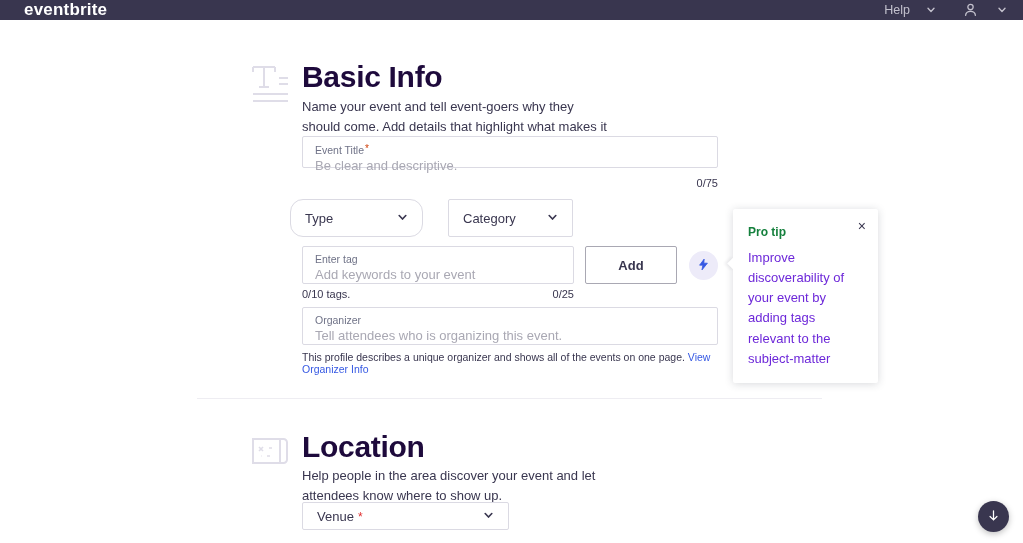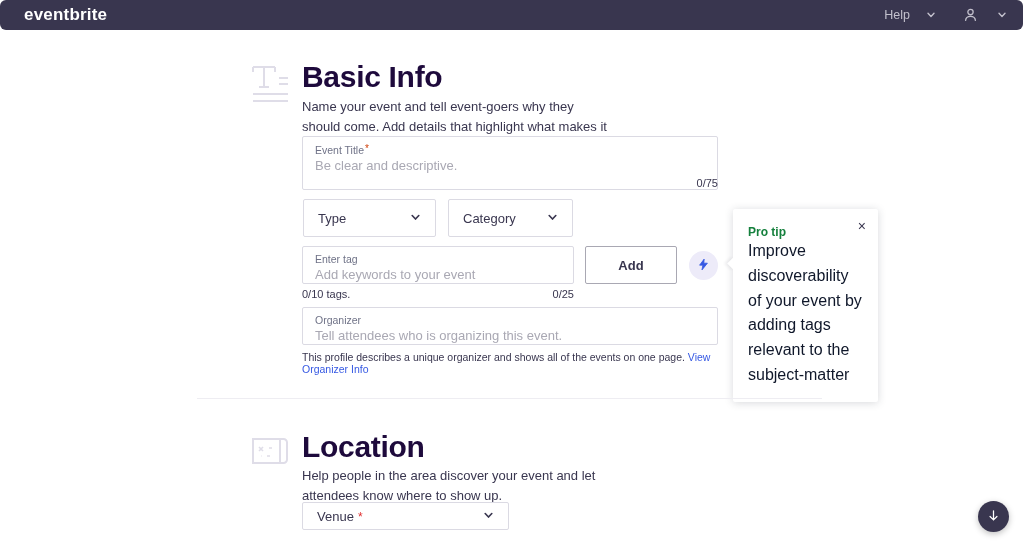--- a/index.html
+++ b/index.html
@@ -7,25 +7,24 @@
   body {
     font-family: "Liberation Sans", "DejaVu Sans", sans-serif;
     background: #ffffff;
     color: #39364f;
     overflow: hidden;
   }
   .page { position: relative; width: 1023px; height: 543px; background: #fff; }
 
   
   .navbar {
-    position: absolute; top: 0; left: 0; right: 0; height: 30px;
+    position: absolute; top: 0; left: 0; right: 0; height: 20px;
     background: #39364f;
     display: flex; align-items: center; justify-content: space-between;
     padding: 0 16px 0 24px;
-    border-radius: 6px;
   }
   .logo {
     color: #ffffff; font-weight: bold; font-size: 17px; letter-spacing: 0.2px;
   }
   .nav-right { display: flex; align-items: center; gap: 26px; color: #c2c0cc; }
   .nav-help { display: flex; align-items: center; gap: 16px; font-size: 12.5px; cursor: pointer; }
   .nav-account { display: flex; align-items: center; gap: 18px; cursor: pointer; }
   .nav-right svg { display: block; }
 
   
@@ -83,21 +82,21 @@
   .protip-pointer {
     position: absolute; left: -4px; top: 50px; width: 9px; height: 9px;
     background: #fff; transform: rotate(45deg);
     box-shadow: -2px 2px 3px rgba(40, 44, 63, 0.08);
   }
   .protip-title { font-size: 12px; font-weight: bold; color: #15803d; margin-top: 3px; }
   .protip-close {
     position: absolute; top: 10px; right: 12px; font-size: 14px; line-height: 1;
     color: #39364f; cursor: pointer;
   }
-  .protip-body { font-size: 16px; line-height: 1.55; color: #0f172a; }
+  .protip-body { font-size: 13px; line-height: 1.55; color: #6d28d9; margin-top: 9px; }
 
   
   .fab {
     position: absolute; left: 978px; top: 501px; width: 31px; height: 31px;
     border-radius: 50%; background: #39364f; border: none;
     display: flex; align-items: center; justify-content: center; cursor: pointer;
     box-shadow: 0 2px 6px rgba(0,0,0,0.25);
   }
 </style>
 </head>
@@ -135,29 +134,29 @@
   <div class="section-icon" style="left:250px; top:64px;">
     <svg width="40" height="40" viewBox="0 0 40 40" fill="none" stroke="#dfdde8" stroke-width="2">
       <path d="M3 3 H25 M3 3 V8 M25 3 V8 M14 3 V23 M9 23 H19"></path>
       <path d="M29 14 H38 M29 20 H38"></path>
       <path d="M3 30 H38 M3 37 H38"></path>
     </svg>
   </div>
   <h1 class="section-title" style="left:302px; top:60px;">Basic Info</h1>
   <p class="section-desc" style="left:302px; top:97px; width:312px;">Name your event and tell event-goers why they should come. Add details that highlight what makes it unique.</p>
 
-  <div class="field" style="left:302px; top:136px; width:416px; height:54px;">
+  <div class="field" style="left:302px; top:136px; width:416px; height:32px;">
     <div class="field-label">
       <span>Event Title</span><span class="req">*</span>
     </div>
     <div class="field-ph">Be clear and descriptive.</div>
   </div>
   <div class="counter" style="left:302px; top:177px; width:416px; text-align:right;">0/75</div>
 
-  <div class="select" style="left:303px; top:199px; width:133px; height:38px;">
+  <div class="select" style="left:290px; top:199px; width:133px; height:38px;border-radius:13px;">
     <span>Type</span>
     <span>
       <svg width="11" height="11" viewBox="0 0 10 10">
           <path d="M2 3.2 L5 6.4 L8 3.2" fill="none" stroke="currentColor" stroke-width="1.5" stroke-linecap="round" stroke-linejoin="round"></path>
         </svg>
     </span>
   </div>
   <div class="select" style="left:448px; top:199px; width:125px; height:38px;">
     <span>Category</span>
     <span>

